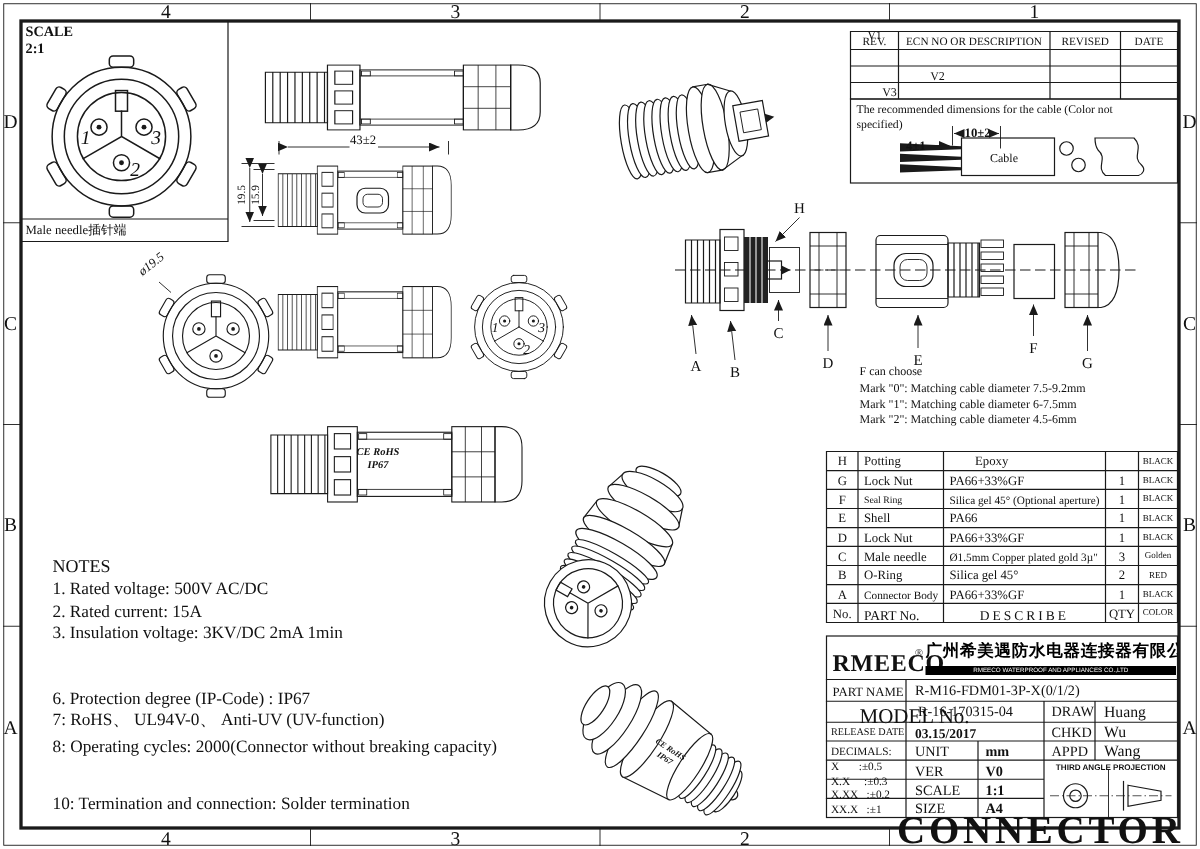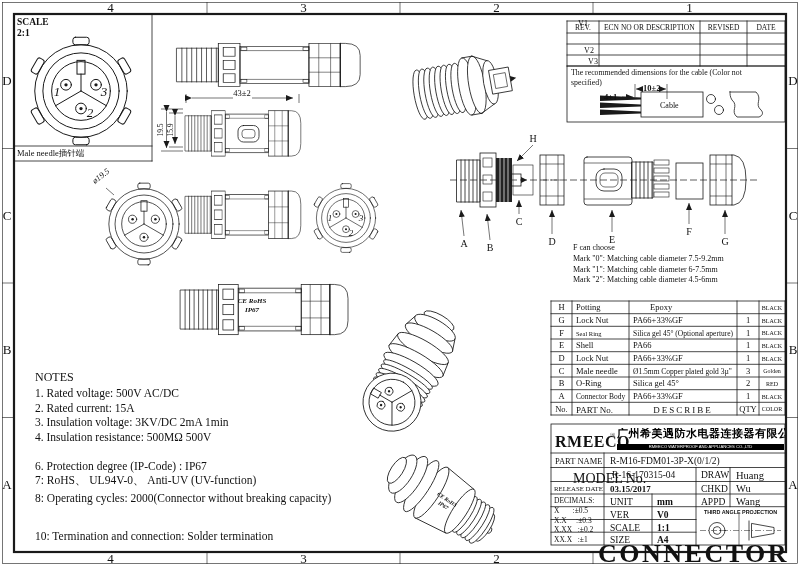--- a/index.html
+++ b/index.html
@@ -303,31 +303,30 @@
 <div class="t" style="left:573px;top:243px;font-size:8px">F can choose</div>
 <div class="t" style="left:573px;top:254px;font-size:8px">Mark "0": Matching cable diameter 7.5-9.2mm</div>
 <div class="t" style="left:573px;top:264.5px;font-size:8px">Mark "1": Matching cable diameter 6-7.5mm</div>
 <div class="t" style="left:573px;top:275px;font-size:8px">Mark "2": Matching cable diameter 4.5-6mm</div>
 
 <div class="t ctr" style="left:567px;top:23.5px;width:32px;font-size:7.5px">REV.</div>
 <div class="t" style="left:604px;top:23.5px;font-size:7.5px">ECN NO OR DESCRIPTION</div>
 <div class="t ctr" style="left:700px;top:23.5px;width:47px;font-size:7.5px">REVISED</div>
 <div class="t ctr" style="left:747px;top:23.5px;width:38px;font-size:7.5px">DATE</div>
 <div class="t ctr" style="left:567px;top:19px;width:32px;font-size:8px">V1</div>
-<div class="t ctr" style="left:563px;top:46px;width:52px;font-size:8px">V2</div>
+<div class="t ctr" style="left:599px;top:46px;width:52px;font-size:8px">V2</div>
 <div class="t ctr" style="left:567px;top:57px;width:52px;font-size:8px">V3</div>
 
 <div class="t" style="left:571px;top:69px;font-size:7.8px">The recommended dimensions for the cable (Color not</div>
 <div class="t" style="left:571px;top:78.5px;font-size:7.8px">specified)</div>
 
 <div class="t" style="left:35px;top:371px;font-size:12px">NOTES</div>
 <div class="t" style="left:35px;top:387px;font-size:11.5px">1. Rated voltage: 500V AC/DC</div>
 <div class="t" style="left:35px;top:401.5px;font-size:11.5px">2. Rated current: 15A</div>
 <div class="t" style="left:35px;top:416px;font-size:11.5px">3. Insulation voltage: 3KV/DC 2mA 1min</div>
-<div class="t" style="left:35px;top:430.5px;font-size:11.5px">4. Insulation resistance: 500MΩ 500V</div>
 <div class="t" style="left:35px;top:459.5px;font-size:11.5px">6. Protection degree (IP-Code) : IP67</div>
 <div class="t" style="left:35px;top:474px;font-size:11.5px">7: RoHS、 UL94V-0、 Anti-UV (UV-function)</div>
 <div class="t" style="left:35px;top:492px;font-size:11.5px">8: Operating cycles: 2000(Connector without breaking capacity)</div>
 <div class="t" style="left:35px;top:529.5px;font-size:11.5px">10: Termination and connection: Solder termination</div>
 
 <div class="t ctr" style="left:551px;top:303px;width:21px;font-size:8.5px">H</div>
 <div class="t" style="left:576px;top:303px;font-size:8.5px">Potting</div>
 <div class="t" style="left:650px;top:303px;font-size:8.5px">Epoxy</div>
 <div class="t ctr" style="left:737px;top:303px;width:22px;font-size:8.5px"></div>
 <div class="t ctr" style="left:759px;top:304.5px;width:26px;font-size:6px">BLACK</div>

